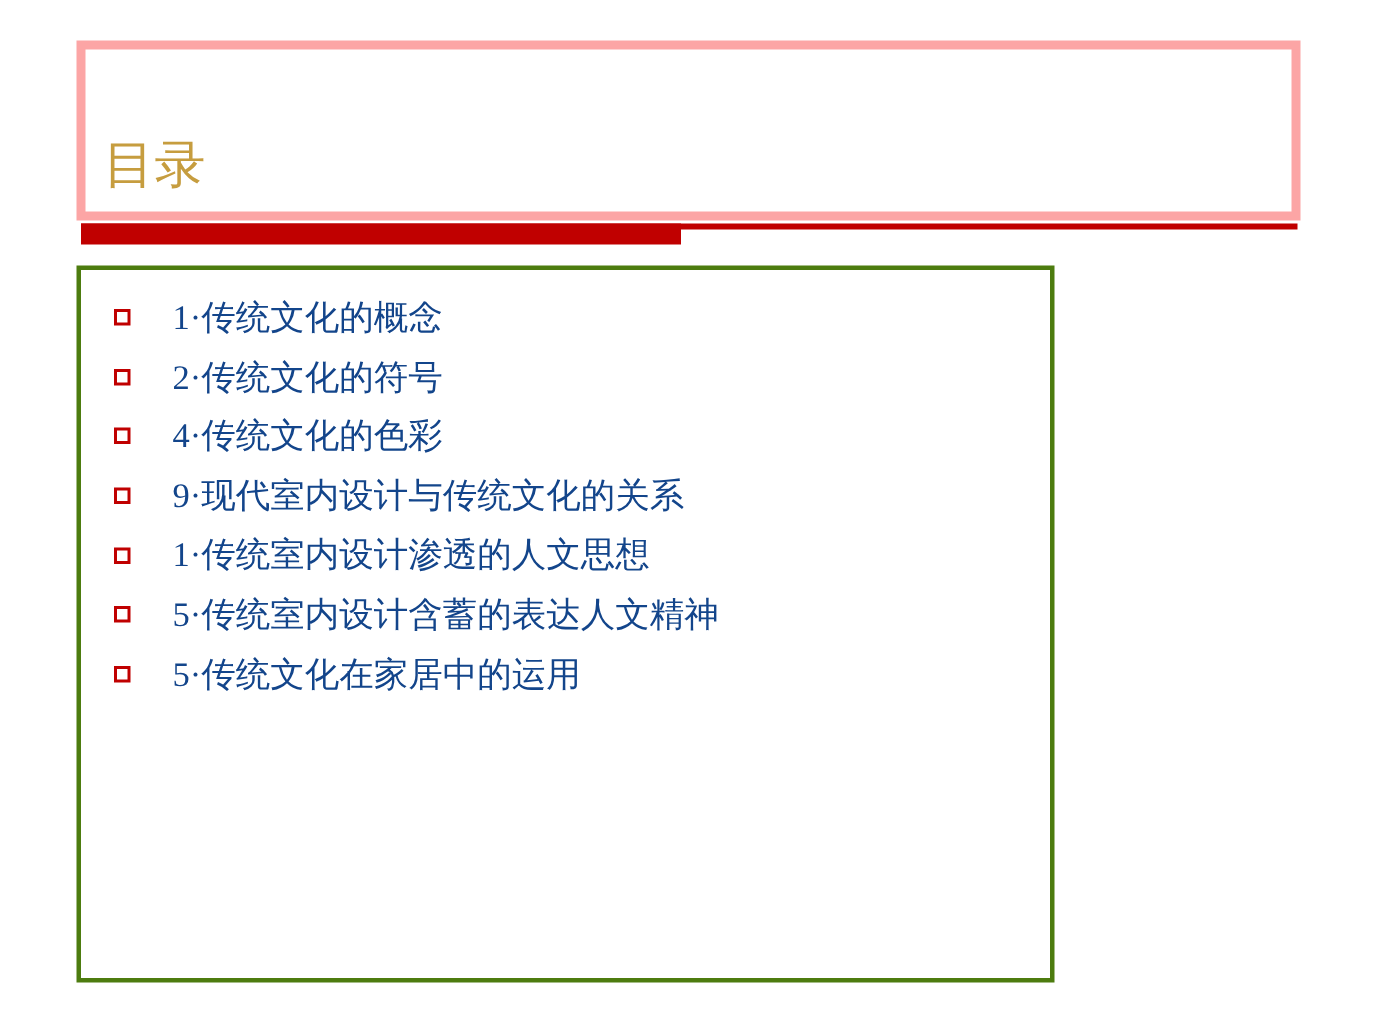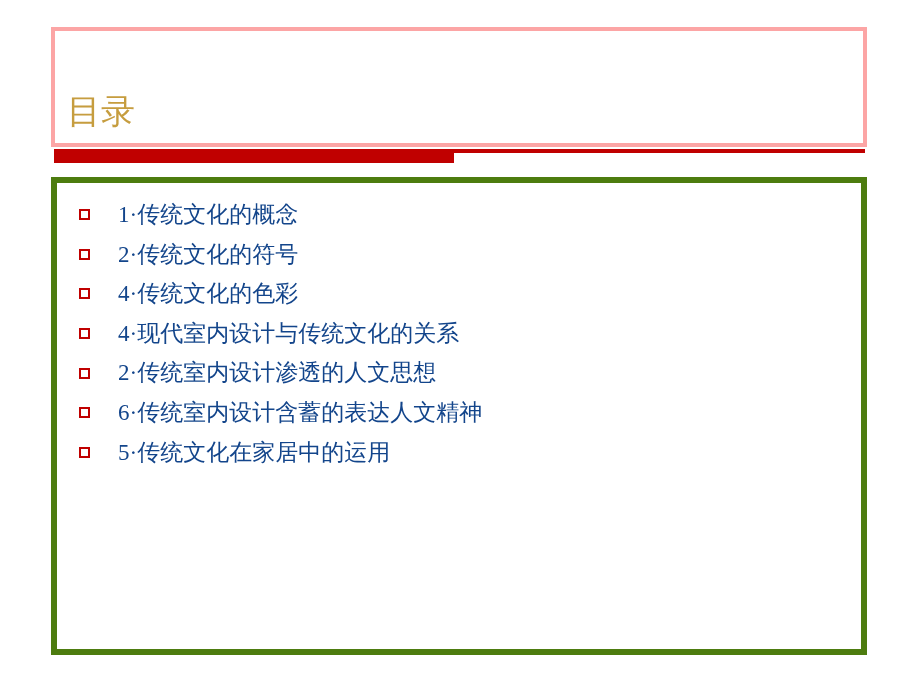--- a/index.html
+++ b/index.html
@@ -15,21 +15,21 @@
       font-family: "SimSun", "Microsoft YaHei", serif;
       position: relative;
     }
     
     .title-box {
       position: absolute;
       top: 27px;
       left: 51px;
       width: 816px;
       height: 120px;
-      border: 4px solid #fca5a5;
+      border: 6px solid #fca5a5;
       display: flex;
       align-items: flex-end;
       padding: 0 0 8px 12px;
     }
     
     .title-text {
       font-size: 34px;
       color: #c69d3f;
       font-weight: normal;
     }
@@ -57,23 +57,23 @@
       top: 3px;
       width: 811px;
       height: 4px;
       background: #c00000;
     }
     
     .content-box {
       position: absolute;
       top: 177px;
       left: 51px;
-      width: 816px;
+      width: 652px;
       height: 478px;
-      border: 6px solid #4d7c0f;
+      border: 3px solid #4d7c0f;
       padding: 18px 0 0 22px;
     }
     
     .list-item {
       display: flex;
       align-items: center;
       margin-bottom: 12px;
     }
     
     .bullet {
@@ -110,27 +110,27 @@
   <div class="list-item">
     <div class="bullet"></div>
     <span class="item-text">2·传统文化的符号</span>
   </div>
   <div class="list-item">
     <div class="bullet"></div>
     <span class="item-text">4·传统文化的色彩</span>
   </div>
   <div class="list-item">
     <div class="bullet"></div>
-    <span class="item-text">4·现代室内设计与传统文化的关系</span>
+    <span class="item-text">9·现代室内设计与传统文化的关系</span>
   </div>
   <div class="list-item">
     <div class="bullet"></div>
-    <span class="item-text">2·传统室内设计渗透的人文思想</span>
+    <span class="item-text">1·传统室内设计渗透的人文思想</span>
   </div>
   <div class="list-item">
     <div class="bullet"></div>
-    <span class="item-text">6·传统室内设计含蓄的表达人文精神</span>
+    <span class="item-text">5·传统室内设计含蓄的表达人文精神</span>
   </div>
   <div class="list-item">
     <div class="bullet"></div>
     <span class="item-text">5·传统文化在家居中的运用</span>
   </div>
 </div>
 
 </body></html>

